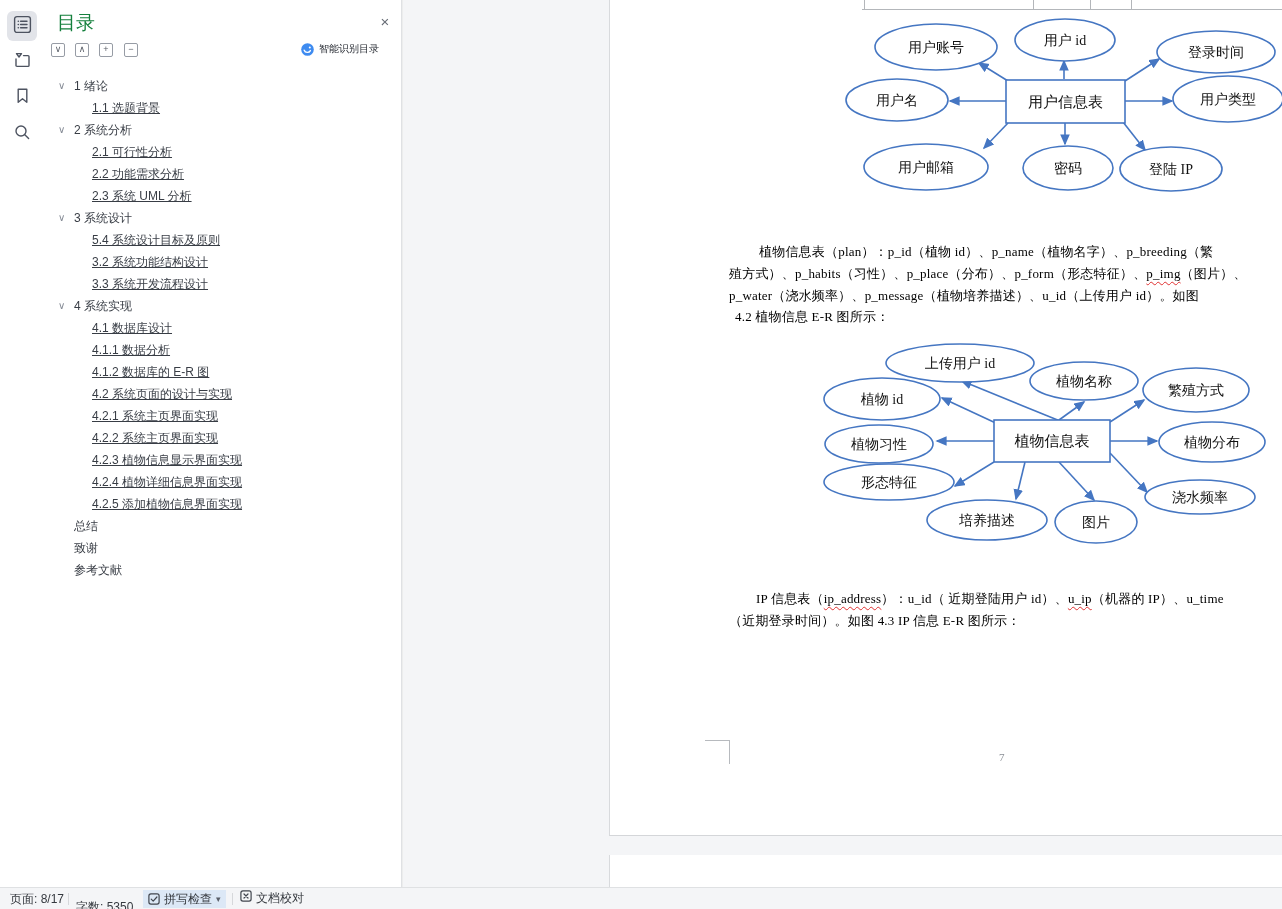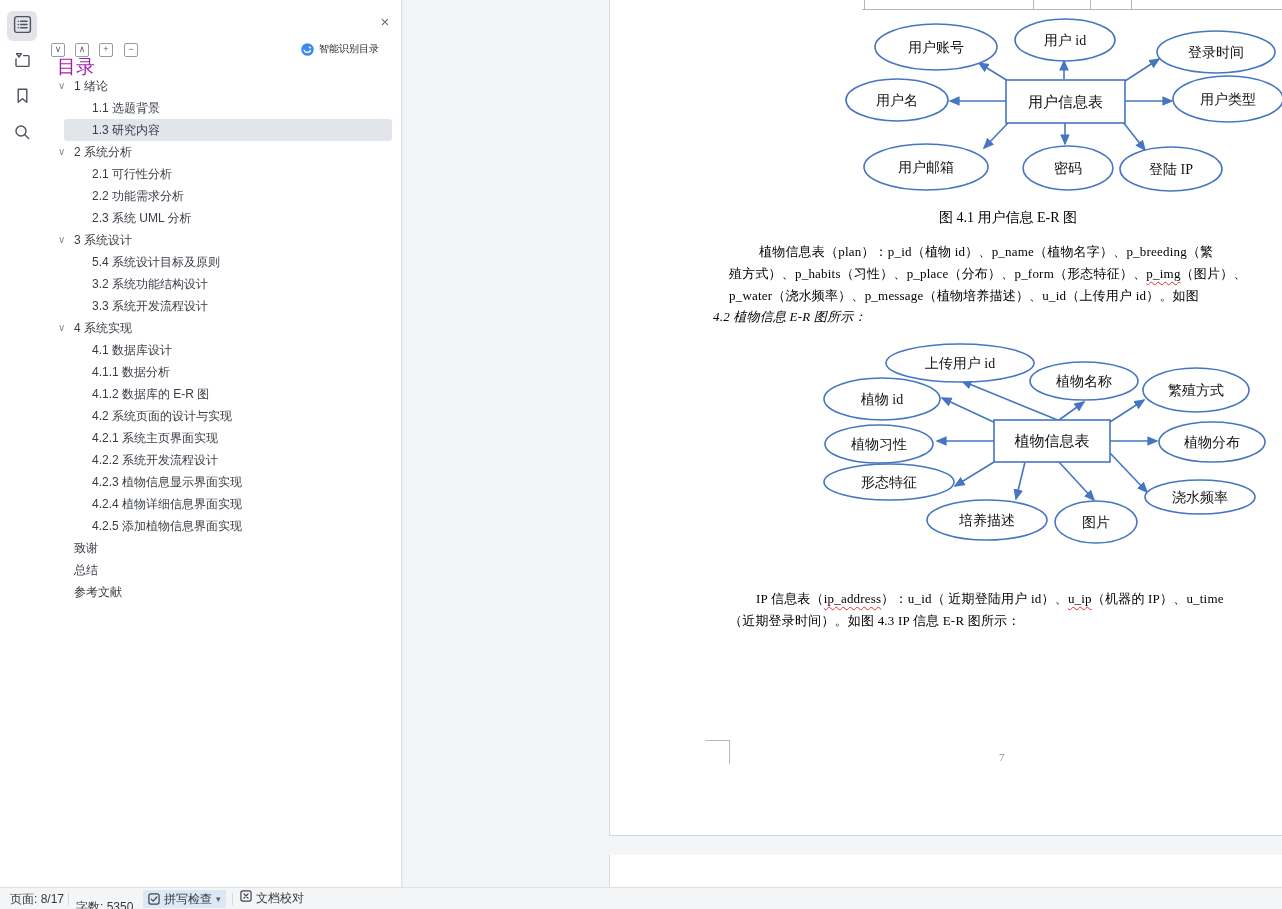--- a/index.html
+++ b/index.html
@@ -10,33 +10,33 @@
 
   
   #left-toolbar{left:0;top:0;width:43px;height:887px;background:#fff;border-right:1px solid #e8e9ec;}
   .tool-btn{position:absolute;left:7px;width:30px;height:30px;border-radius:6px;
             display:flex;align-items:center;justify-content:center;}
   .tool-btn.active{background:#e2e4e9;}
   .tool-btn svg{stroke:#4d5360;fill:none;stroke-width:1.4;stroke-linecap:round;stroke-linejoin:round;}
 
   
   #toc-panel{left:43px;top:0;width:358px;height:887px;background:#fff;border-right:1px solid #dfe1e4;}
-  #toc-title{left:14px;top:10px;font-size:19px;font-weight:500;color:#a21caf;margin-top:44px;}
+  #toc-title{left:14px;top:10px;font-size:19px;font-weight:500;color:#15803d;}
   #toc-close{left:333px;top:12px;width:18px;height:18px;font-size:15px;color:#676c75;
              display:flex;align-items:center;justify-content:center;cursor:default;}
   .sq-btn{position:absolute;top:43px;width:12px;height:12px;border:1px solid #979ca5;border-radius:2px;
           color:#5a5f68;font-size:9px;line-height:11px;text-align:center;}
   #ai-link{left:258px;top:41px;height:16px;display:flex;align-items:center;gap:5px;}
   #ai-link .lbl{font-size:10px;color:#272b33;}
   #ai-dot{width:13px;height:13px;}
   #toc-tree{left:0;top:75px;right:0;}
   .toc-row{position:relative;height:22px;line-height:22px;font-size:12px;color:#383d45;white-space:nowrap;}
   .toc-row .lbl{position:relative;z-index:1;}
   .toc-row.lvl0 .lbl{margin-left:31px;}
-  .toc-row.lvl1 .lbl{margin-left:49px;}
+  .toc-row.lvl1 .lbl{margin-left:49px;text-decoration:underline;}
   .toc-row.flat .lbl{margin-left:31px;}
   .toc-row .chev{position:absolute;left:15px;top:0;width:16px;z-index:1;
                  font-size:10px;color:#868c96;text-align:left;}
   .toc-row.sel::before{content:"";position:absolute;left:21px;right:9px;top:0;bottom:0;
                        background:#e2e5ea;border-radius:3px;}
 
   
   #doc-area{left:402px;top:0;width:880px;height:887px;background:#f4f5f7;overflow:hidden;border-left:1px solid #eceded;}
   #page1{left:206px;top:0;width:900px;height:835px;background:#fff;border-left:1px solid #d8dadd;border-bottom:1px solid #d4d6d9;}
   #page2{left:206px;top:855px;width:900px;height:32px;background:#fff;border-left:1px solid #d8dadd;}
@@ -121,41 +121,40 @@
       <circle cx="6.5" cy="6.5" r="6.3" fill="#3e8bf0"></circle>
       <path d="M3.2 7.2 a3.4 3.4 0 0 0 6.2 .4" stroke="#fff" stroke-width="1.4" fill="none" stroke-linecap="round"></path>
       <circle cx="8.8" cy="4.4" r="1" fill="#fff"></circle>
     </svg>
     <span class="lbl">智能识别目录</span>
   </div>
 
   <div id="toc-tree" class="abs">
       <div class="toc-row lvl0"><span class="chev">∨</span><span class="lbl">1   绪论</span></div>
       <div class="toc-row lvl1"><span class="lbl">1.1 选题背景</span></div>
-      <div class="toc-row lvl1 sel"><span class="lbl">1.3 研究内容</span></div>
       <div class="toc-row lvl0"><span class="chev">∨</span><span class="lbl">2 系统分析</span></div>
       <div class="toc-row lvl1"><span class="lbl">2.1 可行性分析</span></div>
       <div class="toc-row lvl1"><span class="lbl">2.2 功能需求分析</span></div>
       <div class="toc-row lvl1"><span class="lbl">2.3 系统 UML 分析</span></div>
       <div class="toc-row lvl0"><span class="chev">∨</span><span class="lbl">3 系统设计</span></div>
       <div class="toc-row lvl1"><span class="lbl">5.4 系统设计目标及原则</span></div>
       <div class="toc-row lvl1"><span class="lbl">3.2 系统功能结构设计</span></div>
       <div class="toc-row lvl1"><span class="lbl">3.3 系统开发流程设计</span></div>
       <div class="toc-row lvl0"><span class="chev">∨</span><span class="lbl">4 系统实现</span></div>
       <div class="toc-row lvl1"><span class="lbl">4.1 数据库设计</span></div>
       <div class="toc-row lvl1"><span class="lbl">4.1.1 数据分析</span></div>
       <div class="toc-row lvl1"><span class="lbl">4.1.2 数据库的 E-R 图</span></div>
       <div class="toc-row lvl1"><span class="lbl">4.2 系统页面的设计与实现</span></div>
       <div class="toc-row lvl1"><span class="lbl">4.2.1 系统主页界面实现</span></div>
-      <div class="toc-row lvl1"><span class="lbl">4.2.2 系统开发流程设计</span></div>
+      <div class="toc-row lvl1"><span class="lbl">4.2.2 系统主页界面实现</span></div>
       <div class="toc-row lvl1"><span class="lbl">4.2.3 植物信息显示界面实现</span></div>
       <div class="toc-row lvl1"><span class="lbl">4.2.4 植物详细信息界面实现</span></div>
       <div class="toc-row lvl1"><span class="lbl">4.2.5 添加植物信息界面实现</span></div>
+      <div class="toc-row lvl0 flat"><span class="lbl">总结</span></div>
       <div class="toc-row lvl0 flat"><span class="lbl">致谢</span></div>
-      <div class="toc-row lvl0 flat"><span class="lbl">总结</span></div>
       <div class="toc-row lvl0 flat"><span class="lbl">参考文献</span></div>
     </div>
 </div>
 
 <div id="doc-area" class="abs">
   <div id="page1" class="abs">
 
     <div class="tline" style="left:252px;top:9px;width:648px;height:1px;"></div>
     <div class="tline" style="left:254px;top:0;width:1px;height:9px;"></div>
     <div class="tline" style="left:423px;top:0;width:1px;height:9px;"></div>
@@ -188,26 +187,25 @@
         <text x="396" y="89" text-anchor="middle" dominant-baseline="central">用户类型</text>
       <ellipse cx="94" cy="157" rx="62" ry="23"></ellipse>
         <text x="94" y="157" text-anchor="middle" dominant-baseline="central">用户邮箱</text>
       <ellipse cx="236" cy="158" rx="45" ry="22"></ellipse>
         <text x="236" y="158" text-anchor="middle" dominant-baseline="central">密码</text>
       <ellipse cx="339" cy="159" rx="51" ry="22"></ellipse>
         <text x="339" y="159" text-anchor="middle" dominant-baseline="central">登陆 IP</text>
       <rect x="174" y="70" width="119" height="43"></rect>
       <text class="center" x="233.5" y="91.5" text-anchor="middle" dominant-baseline="central">用户信息表</text>
     </svg>
-    <div class="caption serif" style="left:222px;top:209px;">图 4.1 用户信息 E-R 图</div>
 
     <div class="doc-line serif" style="left:149px;top:243px;"><span>植物信息表（plan）：p_id（植物 id）、p_name（植物名字）、p_breeding（繁</span></div>
     <div class="doc-line serif" style="left:119px;top:265px;"><span>殖方式）、p_habits（习性）、p_place（分布）、p_form（形态特征）、</span><span class="sq">p_img</span><span>（图片）、</span></div>
     <div class="doc-line serif" style="left:119px;top:287px;"><span>p_water（浇水频率）、p_message（植物培养描述）、u_id（上传用户 id）。如图</span></div>
-    <div class="doc-line serif" style="left:103px;top:308px;font-style:italic;"><span>4.2 植物信息 E-R 图所示：</span></div>
+    <div class="doc-line serif" style="left:125px;top:308px;"><span>4.2 植物信息 E-R 图所示：</span></div>
 
     <svg class="er-svg" style="left:202px;top:340px;" width="472" height="212" viewBox="0 0 472 212">
       <defs>
         <marker id="m2" markerWidth="8" markerHeight="8" refX="6" refY="3" orient="auto">
           <path d="M0,0 L7,3 L0,6 z" fill="#4576c2"></path>
         </marker>
       </defs>
       <line x1="253" y1="83" x2="150" y2="41" marker-end="url(#m2)"></line>
       <line x1="188" y1="85" x2="130" y2="58" marker-end="url(#m2)"></line>
       <line x1="247" y1="80" x2="272" y2="62" marker-end="url(#m2)"></line>

